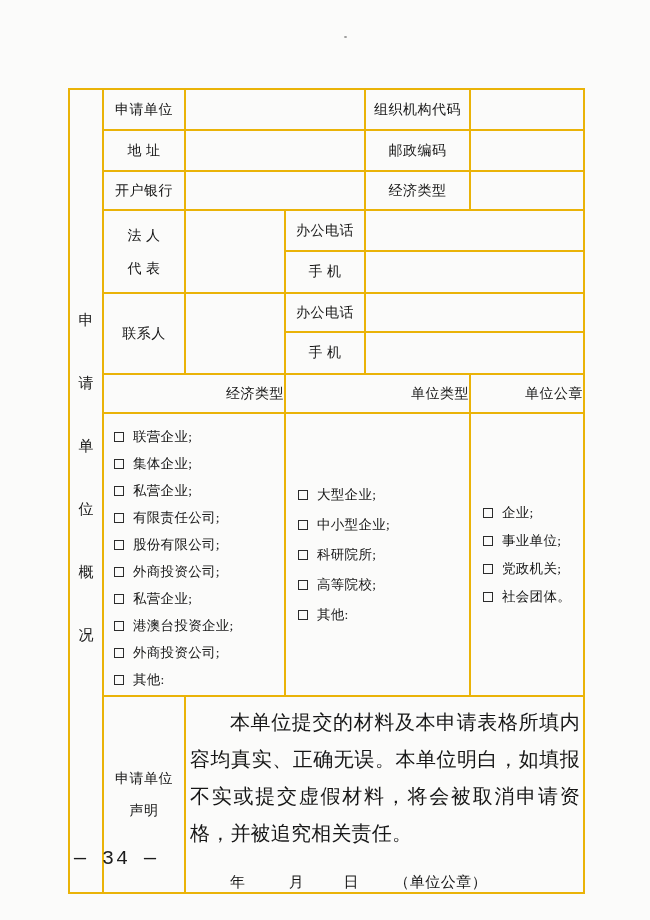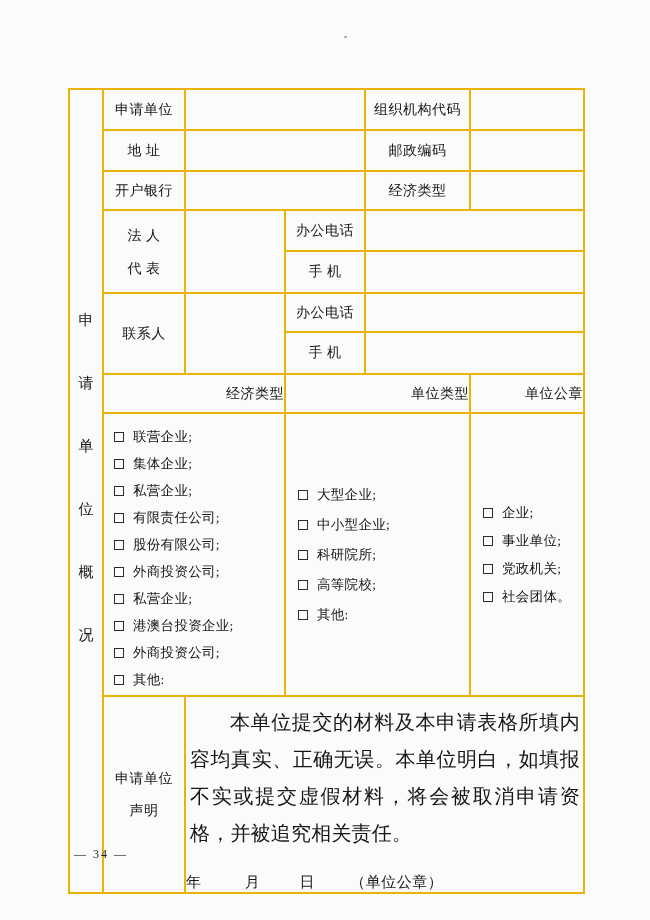--- a/index.html
+++ b/index.html
@@ -58,32 +58,33 @@
   .attr-list{height:100%;display:flex;flex-direction:column;justify-content:center;gap:10px;padding-left:12px;box-sizing:border-box;}
   td.decl-cell{vertical-align:top;text-align:left;}
   .decl-body{
     margin:7px 3px 0 4px;
     font-size:20px;line-height:37px;
     text-indent:2em;letter-spacing:.2px;
     text-align:justify;
   }
   .date-line{
     margin-top:21px;
-    text-align:left;padding-right:52px;
+    text-align:center;padding-right:52px;
     font-size:15px;
   }
   .date-line span{display:inline-block;}
   .dl-month{margin-left:39px;}
   .dl-day{margin-left:35px;}
   .dl-seal{margin-left:31px;}
   .decl-label{line-height:32px;font-size:14.5px;}
   .page-number{
     position:absolute;left:74px;top:847px;
-    font-size:12px;letter-spacing:2px;
+    font-size:20px;letter-spacing:2px;
     color:#1c1c1c;
+    font-family:Liberation Mono, monospace;
   }
   .speck{position:absolute;width:3px;height:2px;background:#9a9a9a;border-radius:50%;}
 </style>
 </head>
 <body>
 
 <div class="page">
   <div class="speck" style="left:344px;top:36px;"></div>
 
   <table class="form-table">

